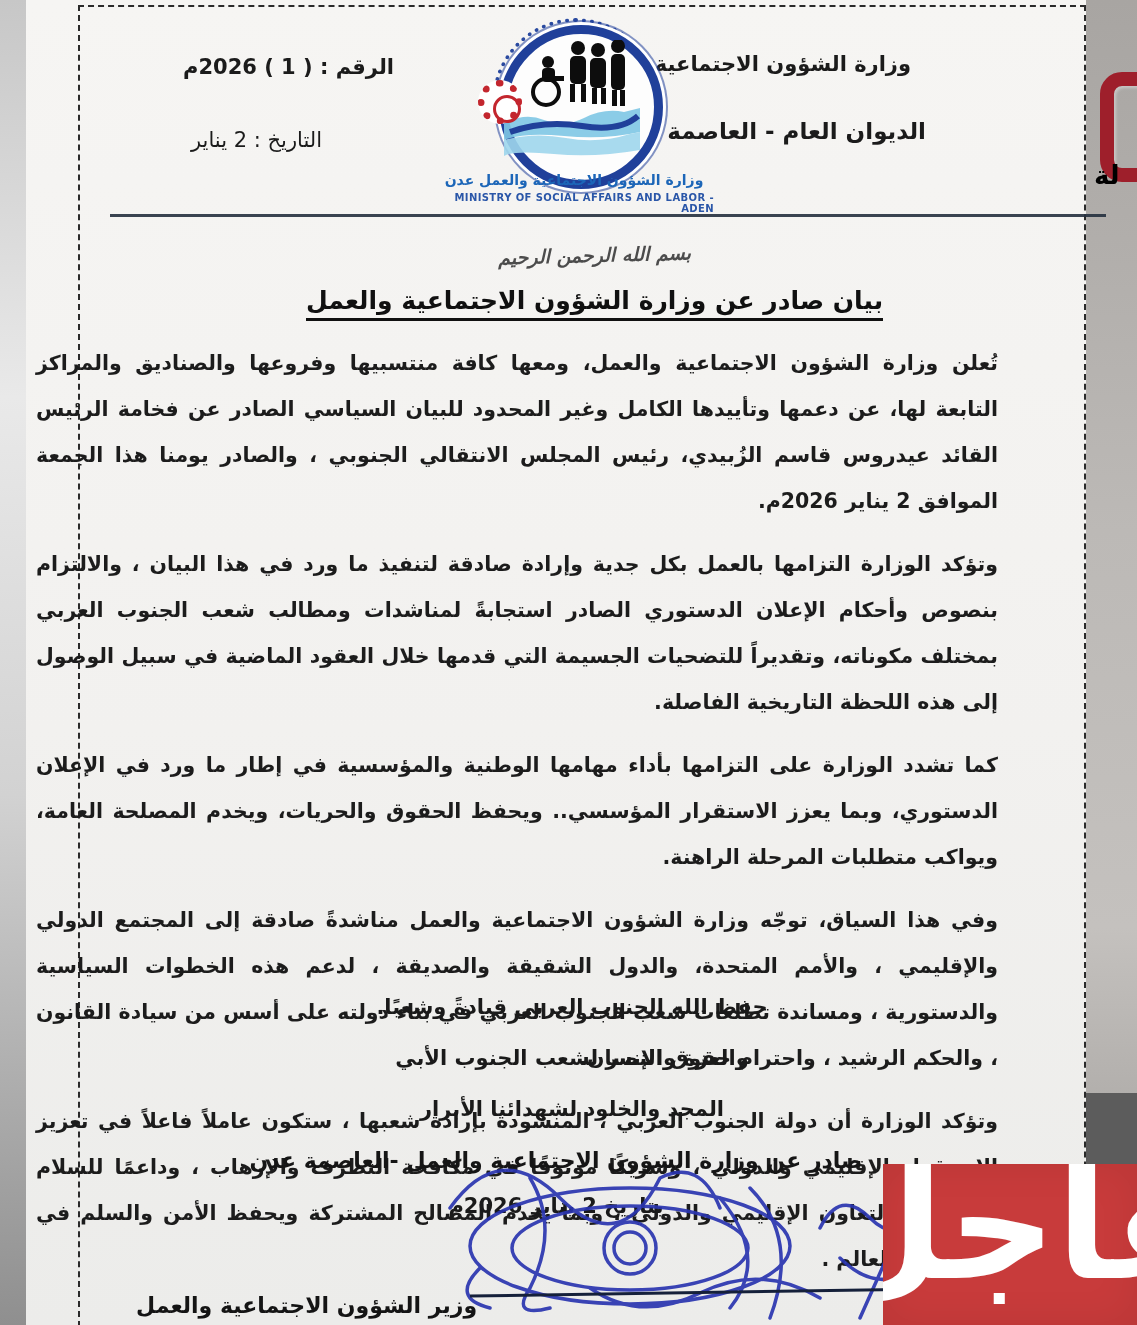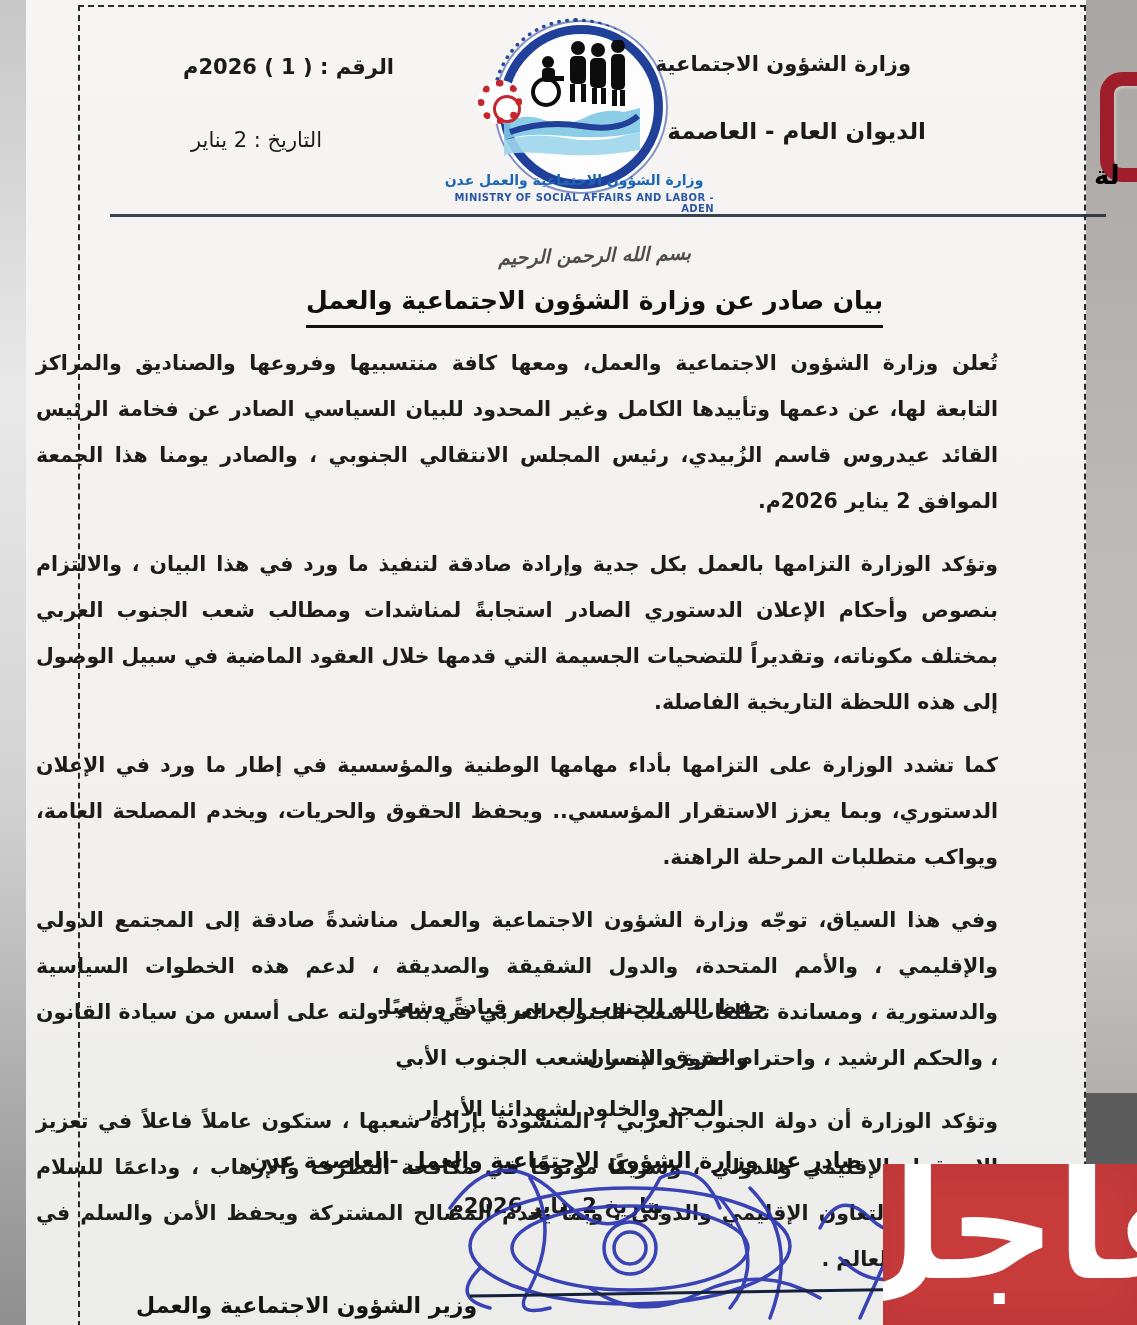--- a/index.html
+++ b/index.html
@@ -57,21 +57,21 @@
   .emblem-cap-en{position:absolute;left:0;right:0;top:170px;text-align:right;font-size:10px;font-weight:bold;color:#2a56a8;letter-spacing:.4px;}
   .hdr-rule{position:absolute;left:84px;top:214px;width:996px;height:0;border-top:3px solid #25303e;opacity:.9;}
   
   .bismillah{
     position:absolute;left:0;width:1137px;top:244px;text-align:center;
     font-size:19px;color:#4c4c4c;font-style:italic;font-weight:bold;transform:rotate(-1.5deg);
   }
   .doc-title{position:absolute;left:0;width:1137px;top:286px;text-align:center;}
   .doc-title span{
     display:inline-block;font-size:25px;font-weight:bold;color:#101010;
-    border-bottom:3px solid #101010;padding-bottom:10px;
+    border-bottom:3px solid #101010;padding-bottom:3px;
   }
   .body-text{
     position:absolute;right:88px;top:340px;width:962px;
     font-size:20.5px;font-weight:bold;line-height:46px;text-align:justify;text-align-last:right;
     color:#1c1c1c;
   }
   .body-text p{margin:0 0 17px 0;}
   .center-lines{position:absolute;left:0;width:1060px;top:995px;text-align:center;}
   .center-lines div{font-size:21px;font-weight:bold;margin-bottom:27px;color:#1a1a1a;padding-left:32px;}
   .issued-line{position:absolute;left:0;width:1060px;top:1148px;text-align:center;font-size:22px;font-weight:bold;color:#151515;}

